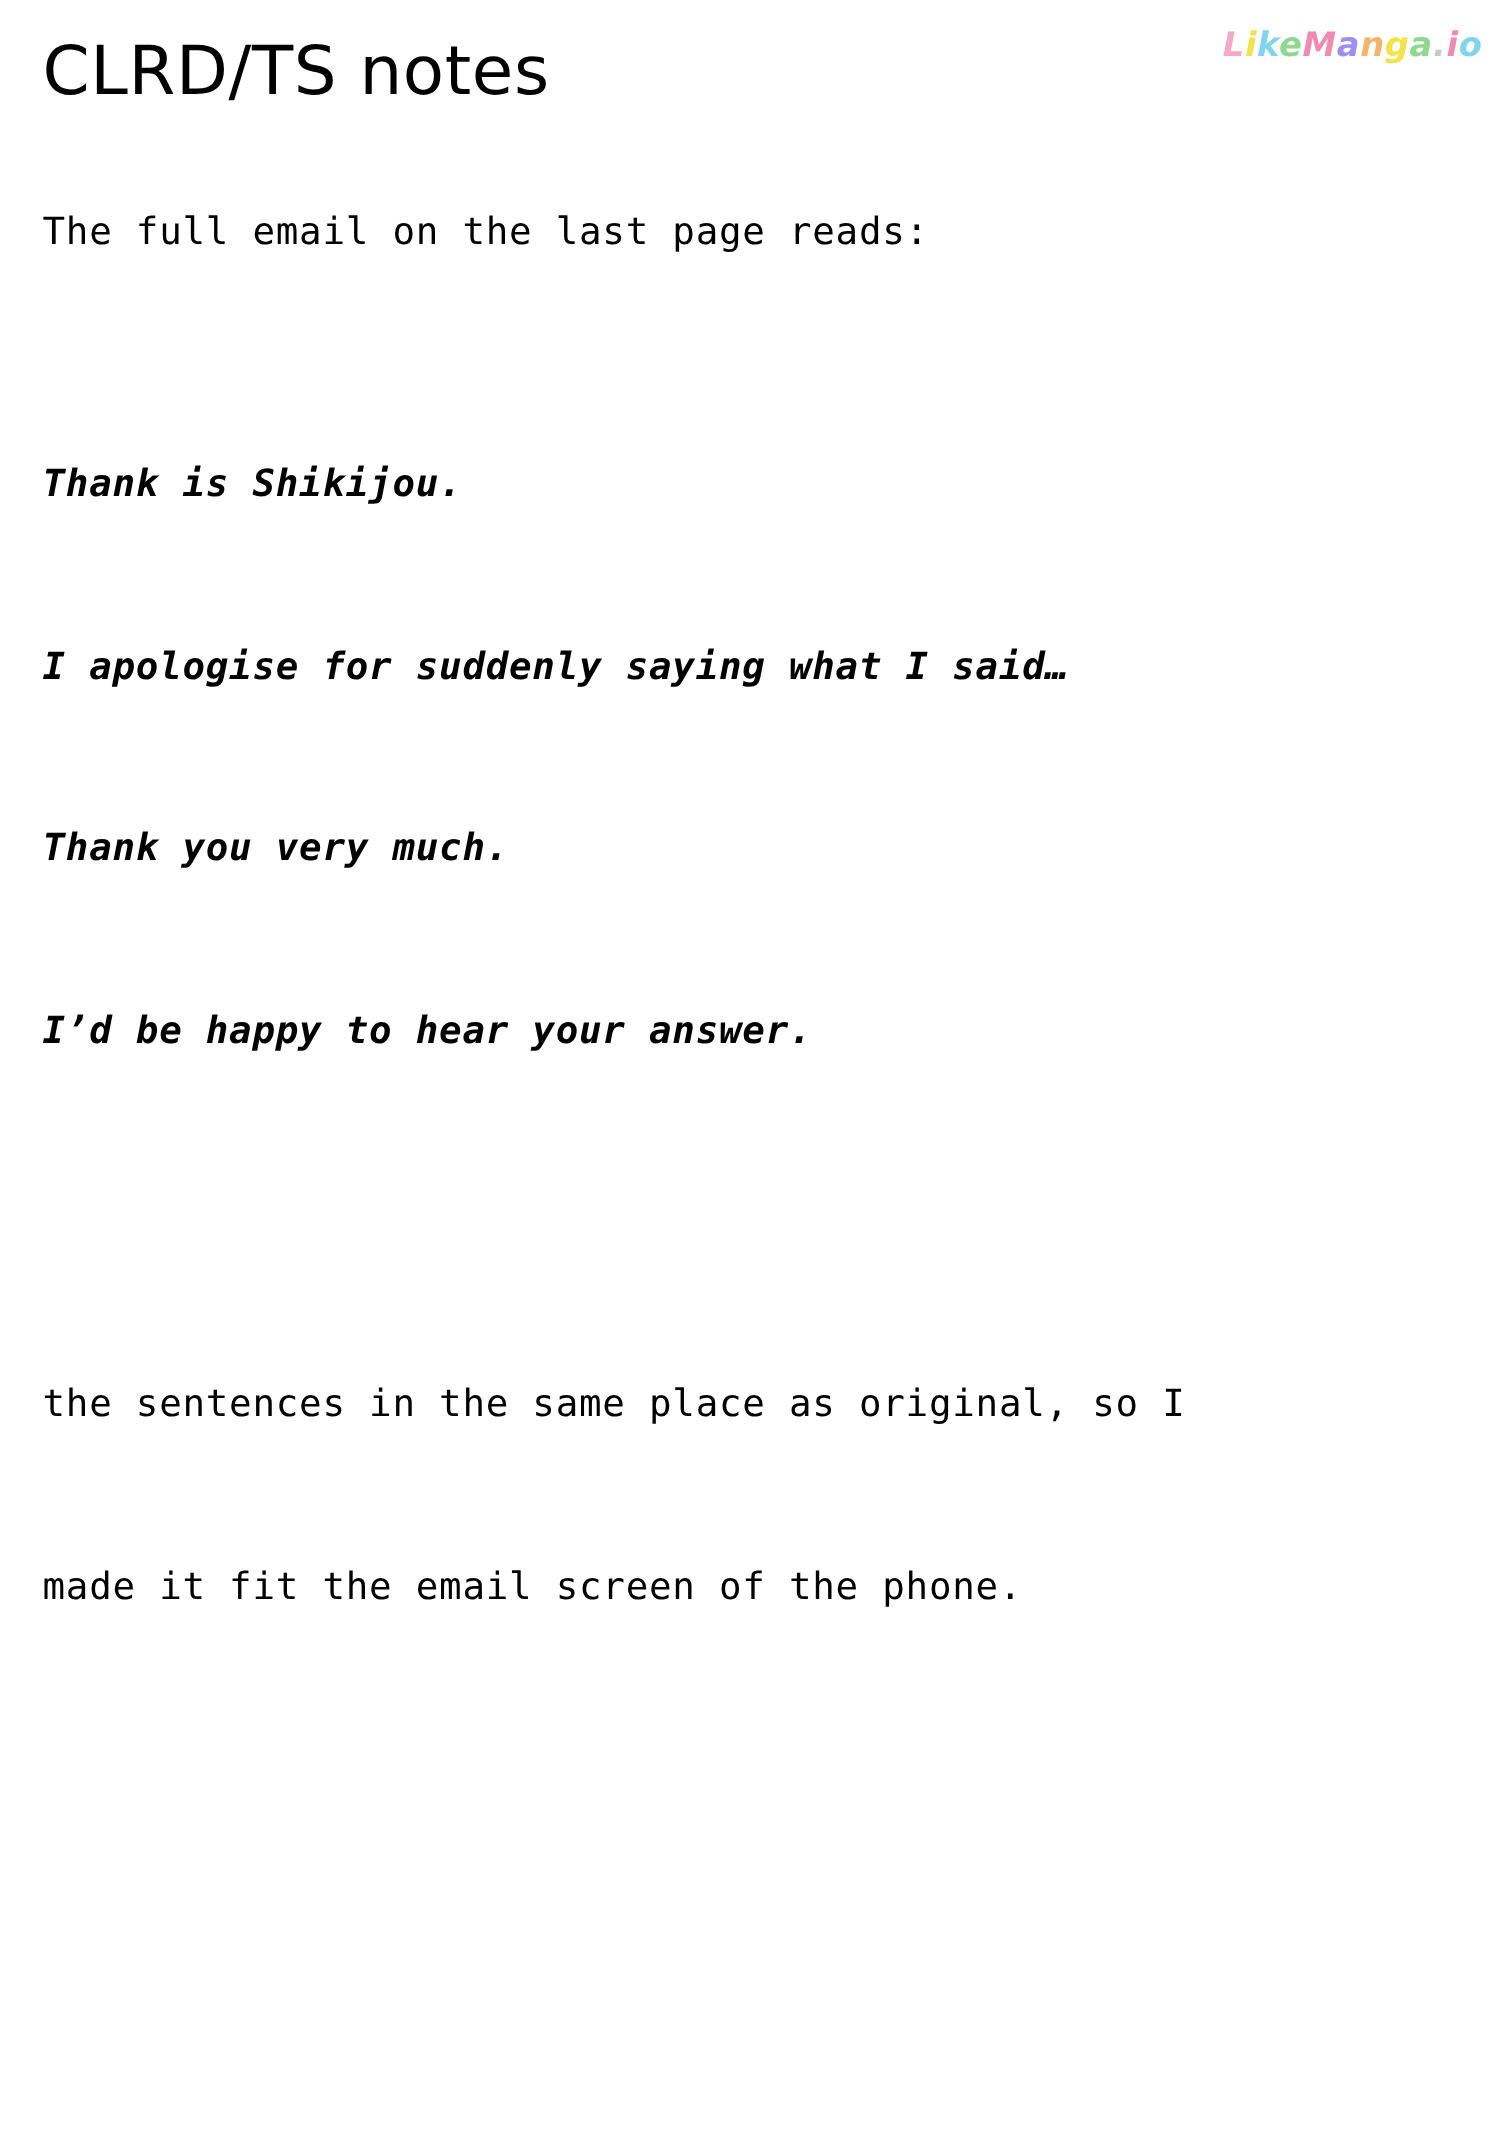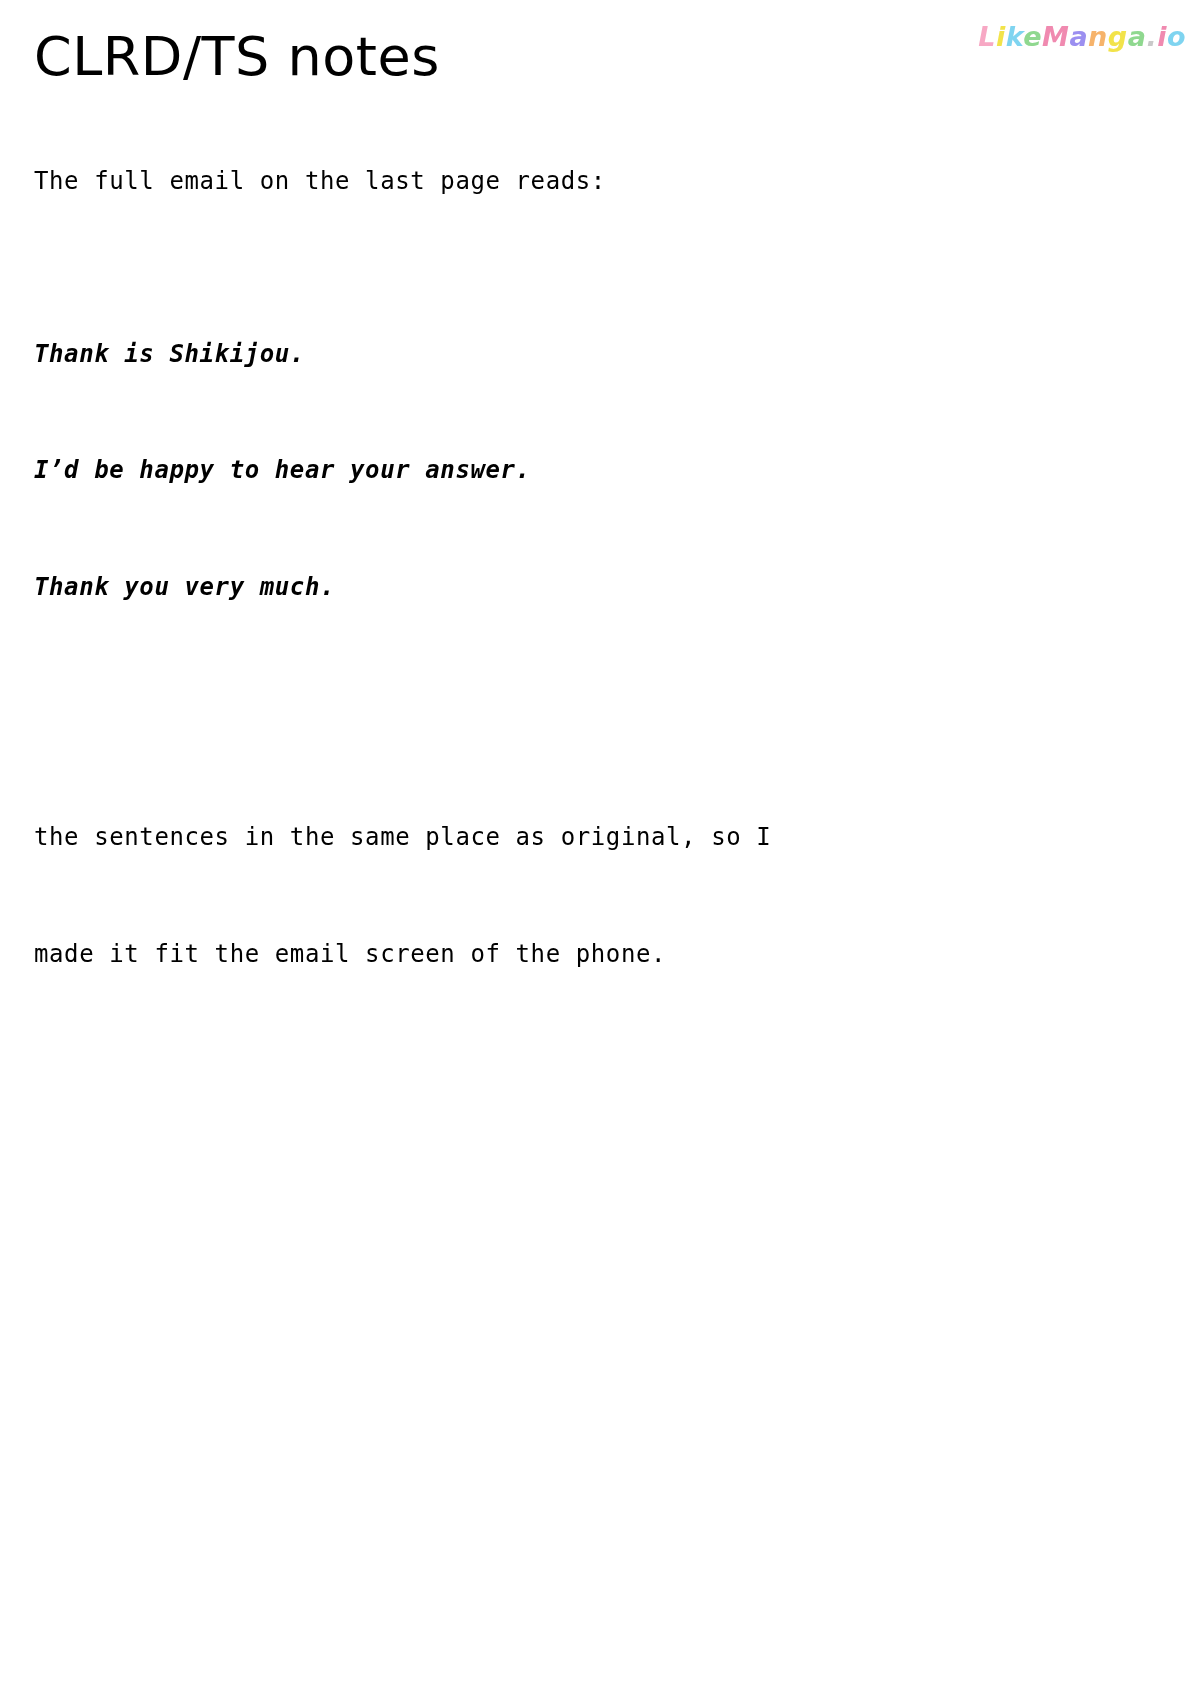--- a/index.html
+++ b/index.html
@@ -49,21 +49,21 @@
   .title {
     font-family: "DejaVu Sans", sans-serif;
     font-size: 54px;
     font-weight: 400;
     line-height: 1.15;
     margin: 0 0 0 0;
     letter-spacing: 0.5px;
   }
 
   .block {
-    font-size: 24px;
+    font-size: 30px;
     line-height: 1.62;
     letter-spacing: 0.6px;
     white-space: pre-wrap;
   }
 
   .intro {
     margin-top: 74px;
   }
 
   .email {
@@ -86,22 +86,23 @@
 <div class="watermark" id="watermark"><span style="color: rgb(247, 168, 196);">L</span><span style="color: rgb(242, 227, 74);">i</span><span style="color: rgb(127, 212, 240);">k</span><span style="color: rgb(143, 216, 143);">e</span><span style="color: rgb(240, 138, 176);">M</span><span style="color: rgb(155, 143, 240);">a</span><span style="color: rgb(246, 179, 107);">n</span><span style="color: rgb(242, 227, 74);">g</span><span style="color: rgb(143, 216, 143);">a</span><span style="color: rgb(201, 201, 201);">.</span><span style="color: rgb(240, 138, 176);">i</span><span style="color: rgb(127, 212, 240);">o</span></div>
 
 <div class="page">
 
   <h1 class="title">CLRD/TS notes</h1>
 
   <div class="block intro">The full email on the last page reads:</div>
 
   <div class="block email">
     <span class="line">Thank is Shikijou.</span>
+    <span class="line">I apologise for suddenly saying what I said…</span>
+    <span class="line">Thank you very much.</span>
     <span class="line">I’d be happy to hear your answer.</span>
-    <span class="line">Thank you very much.</span>
   </div>
 
   <div class="block closing">
     <span class="line">the sentences in the same place as original, so I</span>
     <span class="line">made it fit the email screen of the phone.</span>
   </div>
 
 </div>
 
 </body></html>

